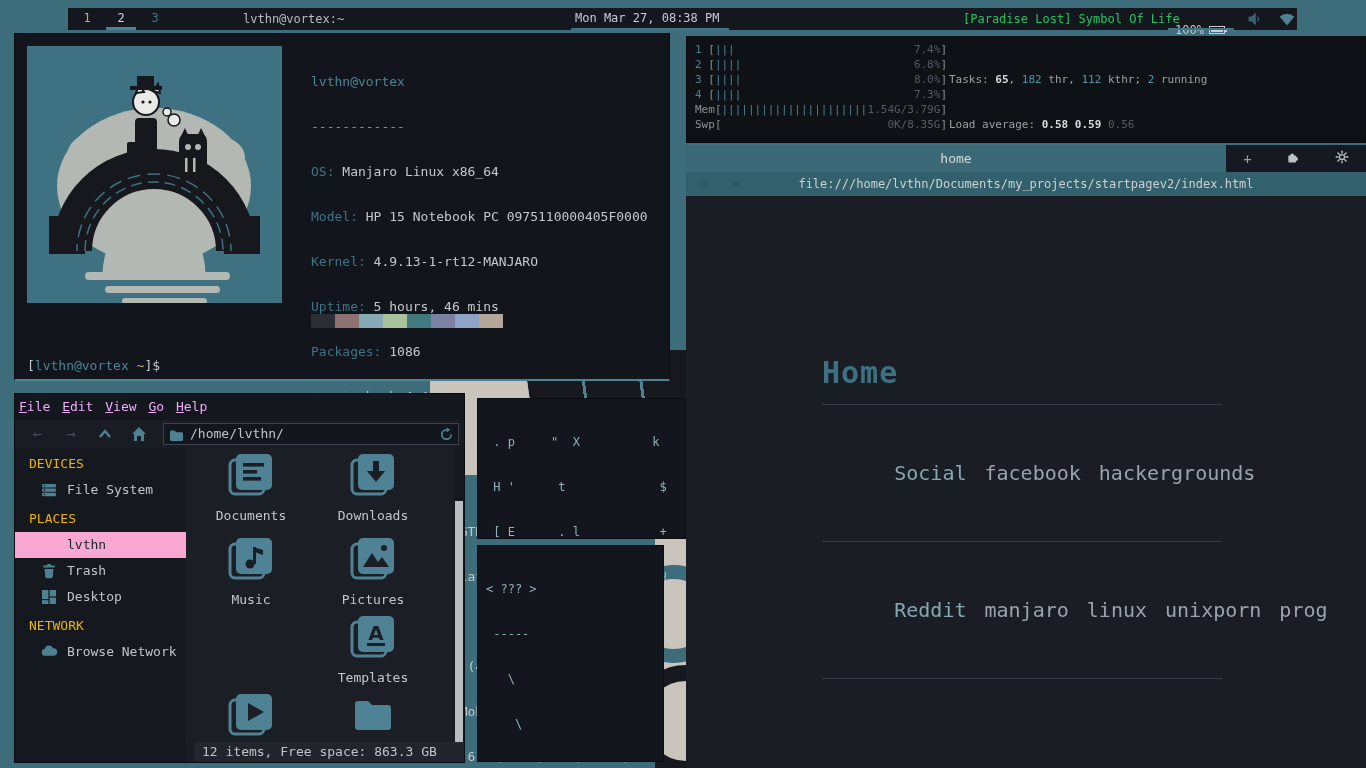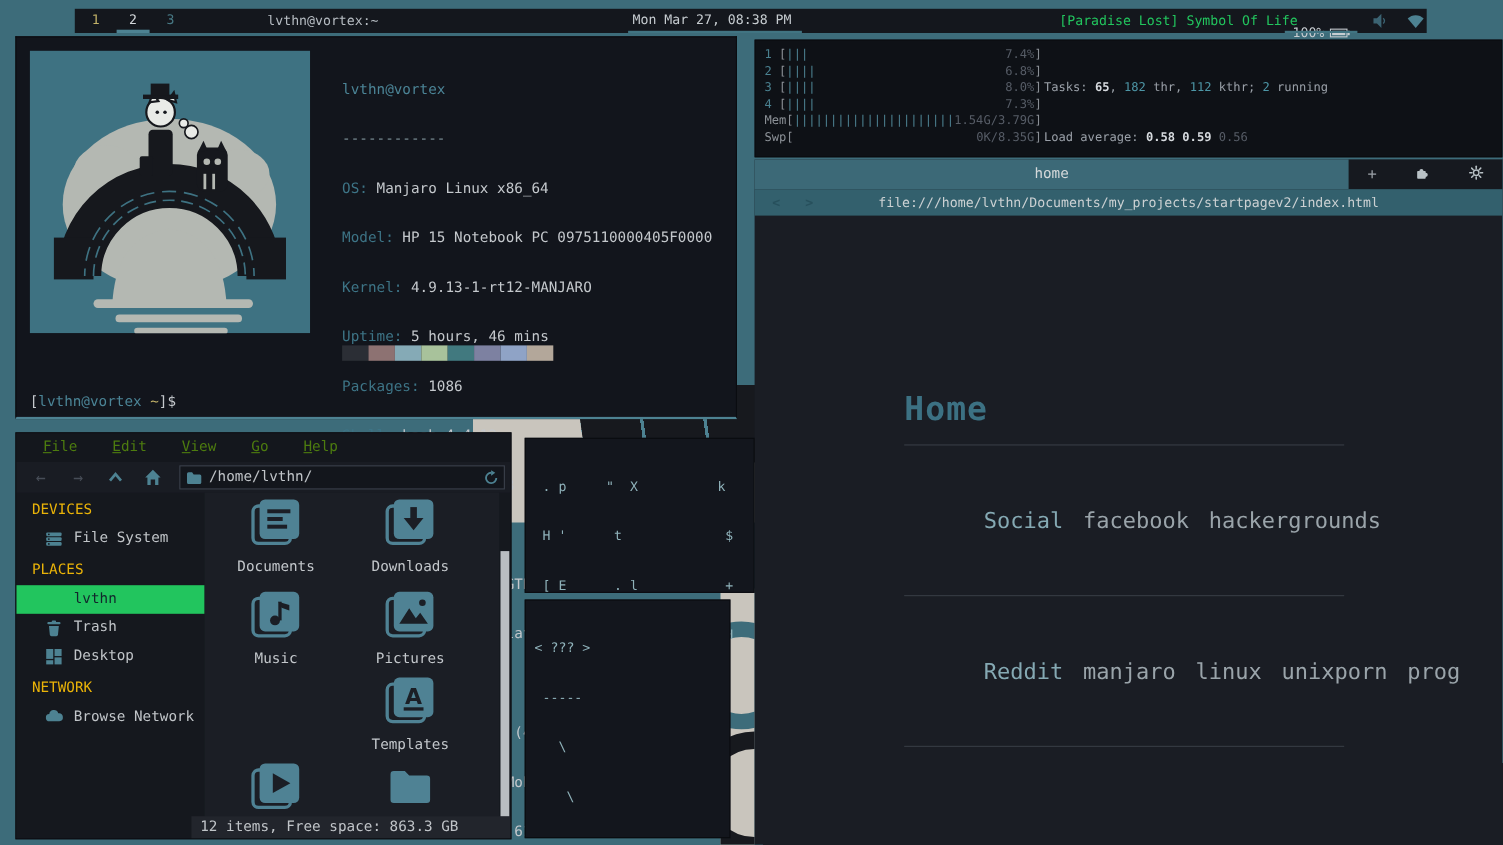--- a/index.html
+++ b/index.html
@@ -78,43 +78,43 @@
   .page { position:absolute; left:136px; top:210px; width:400px; }
   .page-title { font-size:30px; font-weight:bold; color:#3c7183; letter-spacing:1px; }
   .page hr { border:none; border-top:1px solid #373c44; margin:14px 0; width:400px; }
   .link-row { font-size:20px; line-height:36px; white-space:pre; }
   .link-row .cat { color:#85a9b3; margin-right:18px; }
   .link-row a { color:#9aa4aa; text-decoration:none; margin-right:18px; }
 
   
   .fm { left:14px; top:393px; width:451px; height:370px; background:#191c23; }
   .fm-menubar { position:absolute; left:0; top:0; right:0; height:26px; background:#14171d; line-height:26px; font-size:13px; }
-  .fm-menu-item { display:inline-block; color:#4d7c0f; margin-left:24px; }
+  .fm-menu-item { display:inline-block; color:#f0abfc; margin-left:4px; }
   .fm-menu-item::first-letter { text-decoration:underline; }
   .fm-toolbar { position:absolute; left:0; top:26px; right:0; height:28px; background:#191c23; }
   .tb-btn { position:absolute; top:0; width:24px; height:28px; text-align:center; line-height:28px; font-size:15px; }
   .tb-dim { color:#474d57; }
   .tb-svg { position:absolute; top:6px; width:16px; height:16px; }
   .fm-pathfield { position:absolute; left:148px; top:3px; width:296px; height:22px; background:#13161c; border:1px solid #3c424d; line-height:20px; font-size:13px; color:#c0c4c8; }
   .fm-pathfield .pf-folder { position:absolute; left:5px; top:4px; }
   .fm-pathfield .pf-text { position:absolute; left:26px; }
   .fm-pathfield .pf-reload { position:absolute; right:4px; top:3px; }
   .fm-sidebar { position:absolute; left:0; top:54px; bottom:0; width:171px; background:#15181e; font-size:13px; }
   .sb-header { color:#eab308; font-weight:normal; padding:8px 0 6px 14px; }
   .sb-item { position:relative; height:26px; line-height:26px; color:#c0c4c8; padding-left:52px; }
   .sb-item svg { position:absolute; left:26px; top:5px; }
-  .sb-selected { background:#22c55e; color:#12262c; }
+  .sb-selected { background:#f9a8d4; color:#12262c; }
   .fm-main { position:absolute; left:171px; top:54px; right:10px; bottom:20px; background:#1b1e25; overflow:hidden; }
   .fm-row { position:absolute; left:0; right:0; height:86px; }
   .fm-item { position:absolute; width:110px; text-align:center; }
   .fm-item .ic { display:inline-block; width:46px; height:46px; }
   .fm-item .lbl { display:block; margin-top:6px; font-size:13px; color:#c3c7cb; }
   .fm-scroll { position:absolute; right:0; top:54px; bottom:20px; width:10px; background:#15181e; }
   .fm-thumb { position:absolute; left:1px; right:1px; top:53px; height:243px; background:#b9bdc1; }
-  .fm-status { position:absolute; left:159px; right:0; bottom:0; height:20px; background:#22252c; line-height:20px; font-size:13px; color:#c0c4c8; padding-left:8px; }
+  .fm-status { position:absolute; left:179px; right:0; bottom:0; height:20px; background:#22252c; line-height:20px; font-size:13px; color:#c0c4c8; padding-left:8px; }
 
   
   .term { background:#13161d; font-size:12px; line-height:15px; color:#8fb2ba; white-space:pre; padding:6px 8px; }
   .t1 { left:477px; top:398px; width:209px; height:141px; }
   .t2 { left:477px; top:545px; width:187px; height:217px; }
 </style>
 </head>
 <body>
 
 <div class="abs wp-bricks">

